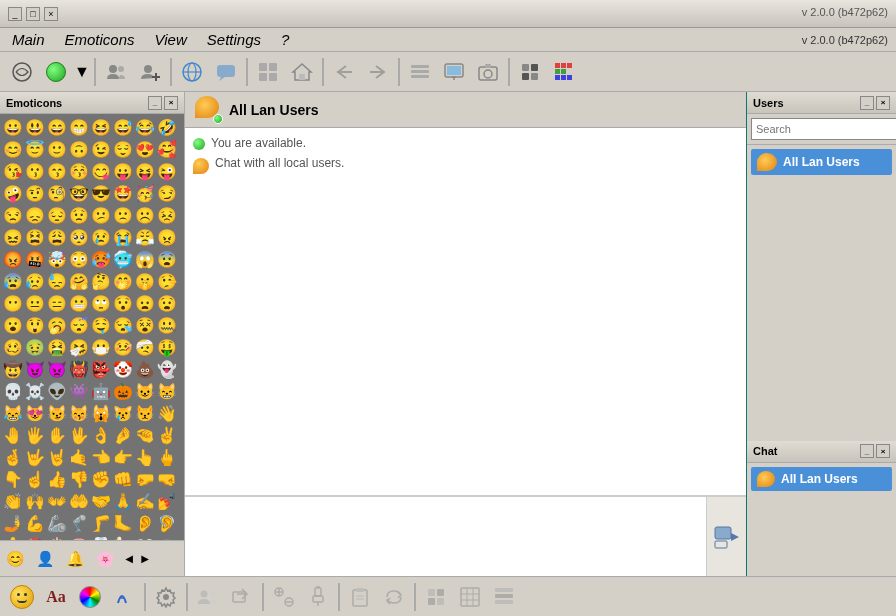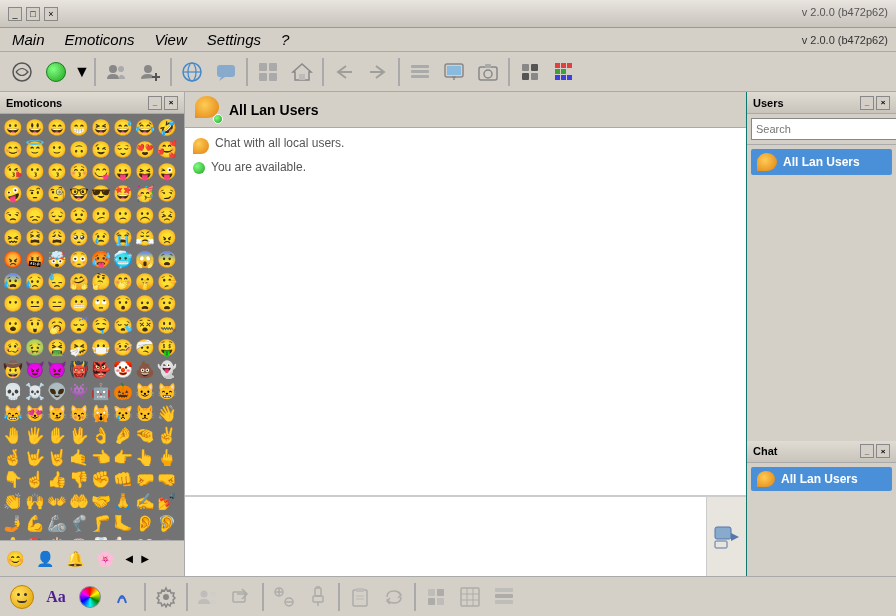--- a/index.html
+++ b/index.html
@@ -477,26 +477,26 @@
     <div class="chat-header">
 
       <div style="width:28px;height:28px;position:relative;">
         <div style="width:24px;height:22px;background:radial-gradient(circle at 40% 40%,#ffcc55,#e08010);border-radius:50% 50% 50% 0;position:absolute;top:0;left:0;"></div>
         <div style="width:10px;height:10px;background:radial-gradient(circle at 35% 35%,#80ff80,#20a020);border-radius:50%;position:absolute;bottom:0;right:0;border:1px solid #fff;"></div>
       </div>
       <span class="chat-title" style="margin-left:6px;">All Lan Users</span>
     </div>
     <div class="chat-messages">
       <div class="chat-msg">
+        <div style="width:12px;height:12px;background:radial-gradient(circle at 35% 35%,#80ff80,#20a020);border-radius:50%;flex-shrink:0;margin-top:2px;"></div>
+        <span>You are available.</span>
+      </div>
+      <div class="chat-msg">
         <div style="width:16px;height:16px;background:radial-gradient(circle at 35% 35%,#ffcc55,#e08010);border-radius:50% 50% 50% 0;flex-shrink:0;margin-top:2px;"></div>
         <span>Chat with all local users.</span>
-      </div>
-      <div class="chat-msg">
-        <div style="width:12px;height:12px;background:radial-gradient(circle at 35% 35%,#80ff80,#20a020);border-radius:50%;flex-shrink:0;margin-top:2px;"></div>
-        <span>You are available.</span>
       </div>
     </div>
     <div class="chat-input-area">
       <textarea class="chat-input" style=""></textarea>
       <div class="send-btn-area">
         <div class="send-btn" title="Send">
           <svg width="28" height="28" viewBox="0 0 28 28">
               <rect x="2" y="4" width="16" height="12" rx="2" fill="#88aacc" stroke="#5577aa" stroke-width="1"></rect>
               <polygon points="18,10 26,14 18,18" fill="#5577aa"></polygon>
               <rect x="2" y="18" width="12" height="7" rx="1" fill="none" stroke="#5577aa" stroke-width="1"></rect>
@@ -558,21 +558,21 @@
 
   <div class="tb-btn" title="Emoticons">
     <div style="width:24px;height:24px;background:radial-gradient(circle at 35% 35%,#ffe060,#e0a000);border-radius:50%;border:1px solid #c08000;position:relative;">
       <div style="position:absolute;top:7px;left:6px;width:3px;height:3px;background:#333;border-radius:50%;"></div>
       <div style="position:absolute;top:7px;right:6px;width:3px;height:3px;background:#333;border-radius:50%;"></div>
       <div style="position:absolute;bottom:5px;left:6px;right:6px;height:4px;border-bottom:2px solid #333;border-radius:0 0 4px 4px;"></div>
     </div>
   </div>
 
   <div class="tb-btn" title="Font">
-    <span style="font-size:16px;font-weight:bold;font-family:serif;color:#4c1d95;">Aa</span>
+    <span style="font-size:16px;font-weight:bold;font-family:serif;color:#7f1d1d;">Aa</span>
   </div>
 
   <div class="tb-btn" title="Color">
     <div style="width:22px;height:22px;background:conic-gradient(red,yellow,green,cyan,blue,magenta,red);border-radius:50%;border:1px solid #888;"></div>
   </div>
 
   <div class="tb-btn" title="Style">
     <svg width="20" height="20" viewBox="0 0 20 20">
         <path d="M4 16 Q8 2 12 16" fill="none" stroke="#3366cc" stroke-width="2"></path>
         <line x1="6" y1="11" x2="10" y2="11" stroke="#3366cc" stroke-width="1.5"></line>

